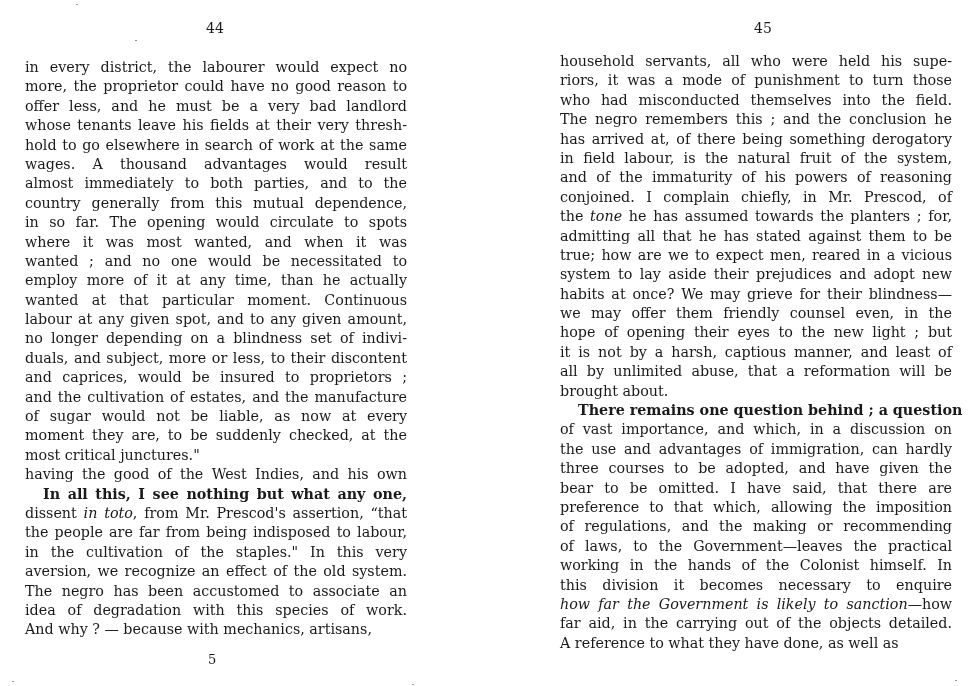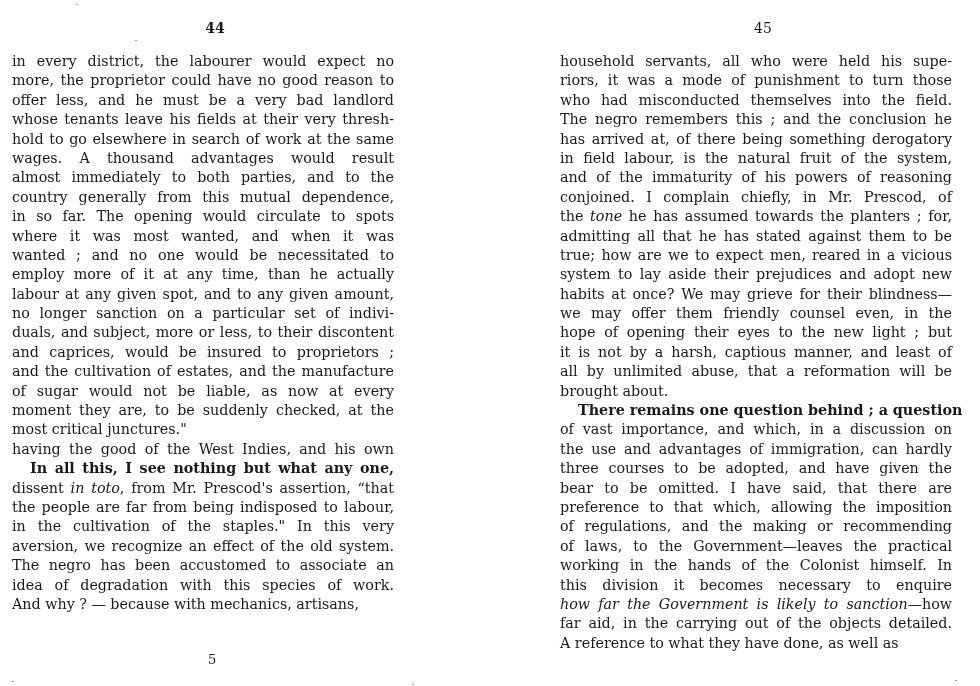--- a/index.html
+++ b/index.html
@@ -2,24 +2,24 @@
 <html><head>
 <meta charset="utf-8">
 <style>
   html, body { margin: 0; padding: 0; background: #ffffff; }
   body { width: 980px; height: 686px; position: relative; overflow: hidden;
          font-family: "DejaVu Serif", "Liberation Serif", serif; color: #1a1a1a; }
   .page { position: absolute; top: 0; height: 686px; }
   .page.left { left: 0; width: 490px; }
   .page.right { left: 490px; width: 490px; }
   .page-number { position: absolute; top: 20px; font-size: 14px; text-align: center; width: 60px; }
-  .left .page-number { left: 185px; font-weight: bold; }
+  .left .page-number { left: 185px; }
   .right .page-number { left: 243px; }
   .body-text { position: absolute; top: 52px; font-size: 14.3px; line-height: 19.4px; }
-  .left .body-text { left: 12px; width: 382px; }
+  .left .body-text { left: 25px; width: 382px; margin-top: 6px; }
   .right .body-text { left: 70px; width: 392px; }
   .line { display: block; white-space: nowrap; text-align: justify; text-align-last: justify; height: 19.4px; }
   .line.last { text-align-last: left; }
   .line.indent { padding-left: 18px; font-weight: bold; }
   em { }
   .footer-sig { position: absolute; top: 652px; left: 208px; font-size: 13px; }
   .speck { position: absolute; width: 2px; height: 1px; background: #999; }
 </style>
 </head>
 <body>
@@ -32,22 +32,23 @@
       <span class="line">offer less, and he must be a very bad landlord</span>
       <span class="line">whose tenants leave his fields at their very thresh-</span>
       <span class="line">hold to go elsewhere in search of work at the same</span>
       <span class="line">wages.  A thousand advantages would result</span>
       <span class="line">almost immediately to both parties, and to the</span>
       <span class="line">country generally from this mutual dependence,</span>
       <span class="line">in so far.  The opening would circulate to spots</span>
       <span class="line">where it was most wanted, and when it was</span>
       <span class="line">wanted ; and no one would be necessitated to</span>
       <span class="line">employ more of it at any time, than he actually</span>
+      <span class="line">wanted at that particular moment.  Continuous</span>
       <span class="line">labour at any given spot, and to any given amount,</span>
-      <span class="line">no longer sanction on a particular set of indivi-</span>
+      <span class="line">no longer depending on a blindness set of indivi-</span>
       <span class="line">duals, and subject, more or less, to their discontent</span>
       <span class="line">and caprices, would be insured to proprietors ;</span>
       <span class="line">and the cultivation of estates, and the manufacture</span>
       <span class="line">of sugar would not be liable, as now at every</span>
       <span class="line">moment they are, to be suddenly checked, at the</span>
       <span class="line last">most critical junctures."</span>
       <span class="line">having the good of the West Indies, and his own</span>
       <span class="line indent">In all this, I see nothing but what any one,</span>
       <span class="line">dissent <em>in toto</em>, from Mr. Prescod's assertion, “that</span>
       <span class="line">the people are far from being indisposed to labour,</span>

